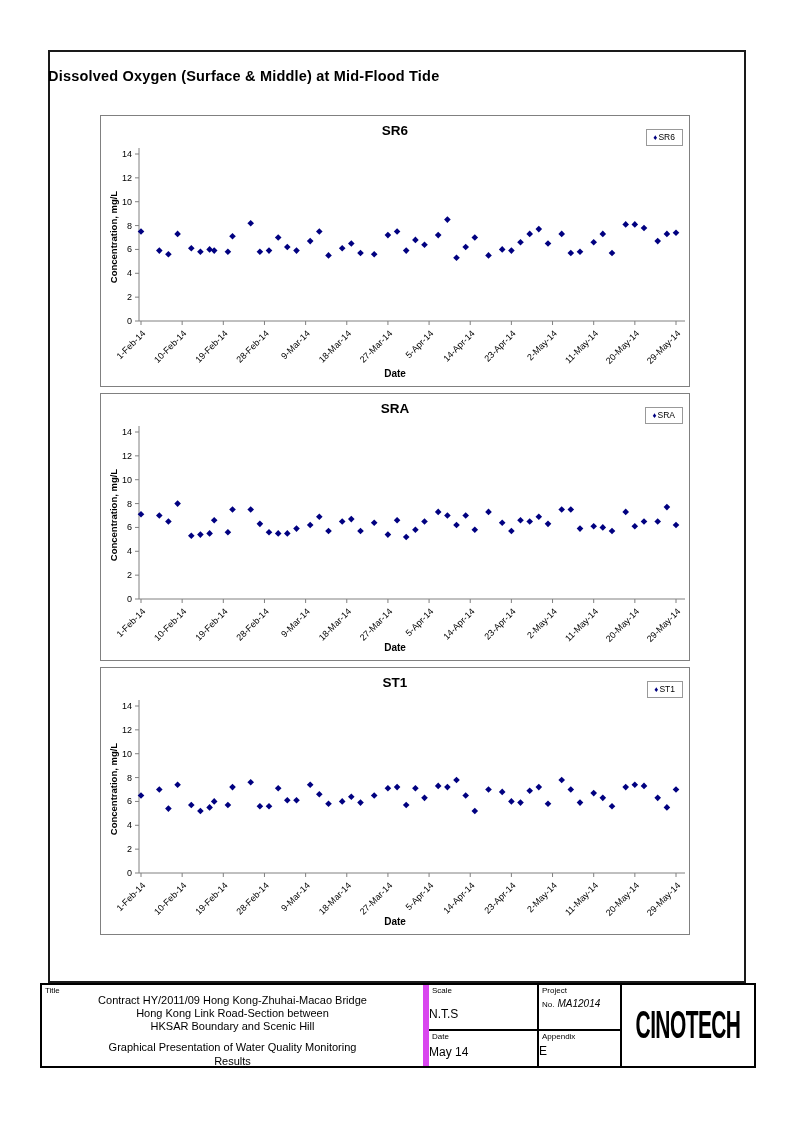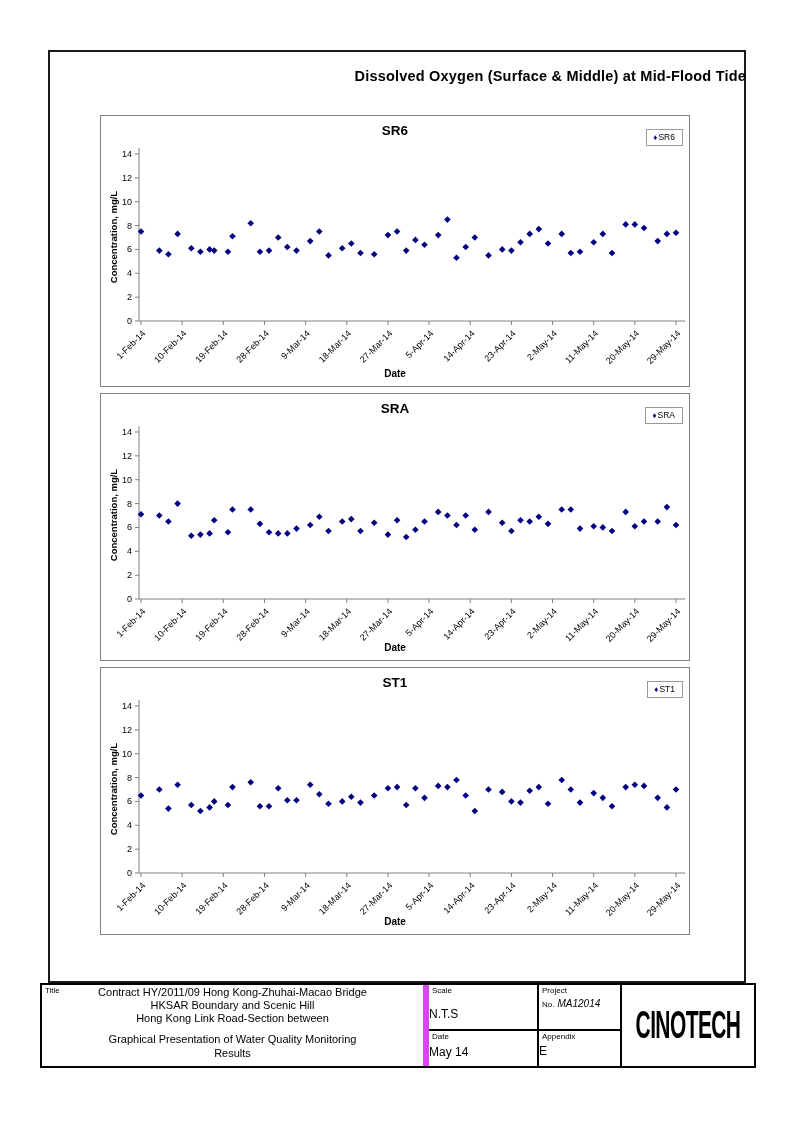--- a/index.html
+++ b/index.html
@@ -1,20 +1,20 @@
 <!DOCTYPE html>
 <html><head>
 <meta charset="utf-8">
 <style>
   html,body{margin:0;padding:0;background:#fff;}
   .page{position:relative;width:794px;height:1123px;background:#fff;overflow:hidden;
         font-family:"Liberation Sans",sans-serif;color:#000;}
   .outer-border{position:absolute;left:48px;top:50px;width:698px;height:933px;
         border:2px solid #1a1a1a;box-sizing:border-box;}
-  .main-title{position:absolute;left:48px;top:68px;width:698px;text-align:right;
+  .main-title{position:absolute;left:48px;top:68px;width:698px;text-align:left;
         font-size:14.5px;font-weight:bold;letter-spacing:0.2px;}
   .chart-box{position:absolute;left:100px;width:590px;border:1px solid #808080;
         box-sizing:border-box;background:#fff;}
   .chart-title{position:absolute;top:7px;left:0;width:100%;text-align:center;
         font-size:13.5px;font-weight:bold;}
   .legend{position:absolute;top:13px;right:6px;border:1px solid #999;background:#fff;
         padding:2px 7px 2px 6px;font-size:8.5px;line-height:10px;}
   .lg-marker{color:#000080;font-size:8px;margin-right:1px;}
   .chart-plot{position:absolute;left:0;top:0;}
   .ylabel{position:absolute;left:12px;top:121px;transform:translate(-50%,-50%) rotate(-90deg);
@@ -26,21 +26,21 @@
   .title-block{position:absolute;left:40px;top:983px;width:716px;height:85px;
         border:2px solid #000;box-sizing:border-box;font-size:11px;}
   .tb-cell{position:absolute;box-sizing:border-box;}
   .tb-label{position:absolute;top:1px;left:3px;font-size:8px;}
   .cell-title{left:0;top:0;width:387px;height:81px;border-right:6px solid #d946ef;text-align:center;}
   .cell-scale{left:387px;top:0;width:110px;height:46px;border-right:2px solid #000;border-bottom:2px solid #000;}
   .cell-date{left:387px;top:46px;width:110px;height:35px;border-right:2px solid #000;}
   .cell-project{left:497px;top:0;width:83px;height:46px;border-right:2px solid #000;border-bottom:2px solid #000;}
   .cell-appendix{left:497px;top:46px;width:83px;height:35px;border-right:2px solid #000;}
   .cell-logo{left:580px;top:0;width:132px;height:81px;}
-  .proj-lines{padding-top:1px;line-height:13px;}
+  .proj-lines{padding-top:9px;line-height:13px;}
   .doc-lines{padding-top:7px;line-height:14px;}
   .tb-value{position:absolute;width:100%;font-size:12px;}
   .scale-value{top:22px;}
   .date-value{top:14px;}
   .appendix-value{top:13px;}
   .projno-row{position:absolute;top:13px;left:3px;width:80px;font-size:8px;}
   .projno-value{font-size:10px;margin-left:3px;font-style:italic;}
   .logo-text{position:absolute;top:50%;left:50%;transform:translate(-50%,-54%) scale(0.60,1.12);
         font-size:35px;font-weight:bold;letter-spacing:-1px;white-space:nowrap;}
 </style>
@@ -402,22 +402,22 @@
     </div>
     <div class="ylabel">Concentration, mg/L</div>
     <div class="xlabel">Date</div>
   </div>
 
   <div class="title-block">
     <div class="tb-cell cell-title">
       <span class="tb-label">Title</span>
       <div class="proj-lines">
         <div>Contract HY/2011/09 Hong Kong-Zhuhai-Macao Bridge</div>
+        <div>Hong Kong Link Road-Section between</div>
         <div>HKSAR Boundary and Scenic Hill</div>
-        <div>Hong Kong Link Road-Section between</div>
       </div>
       <div class="doc-lines">
         <div>Graphical Presentation of Water Quality Monitoring</div>
         <div>Results</div>
       </div>
     </div>
     <div class="tb-cell cell-scale">
       <span class="tb-label">Scale</span>
       <div class="tb-value scale-value">N.T.S</div>
     </div>

